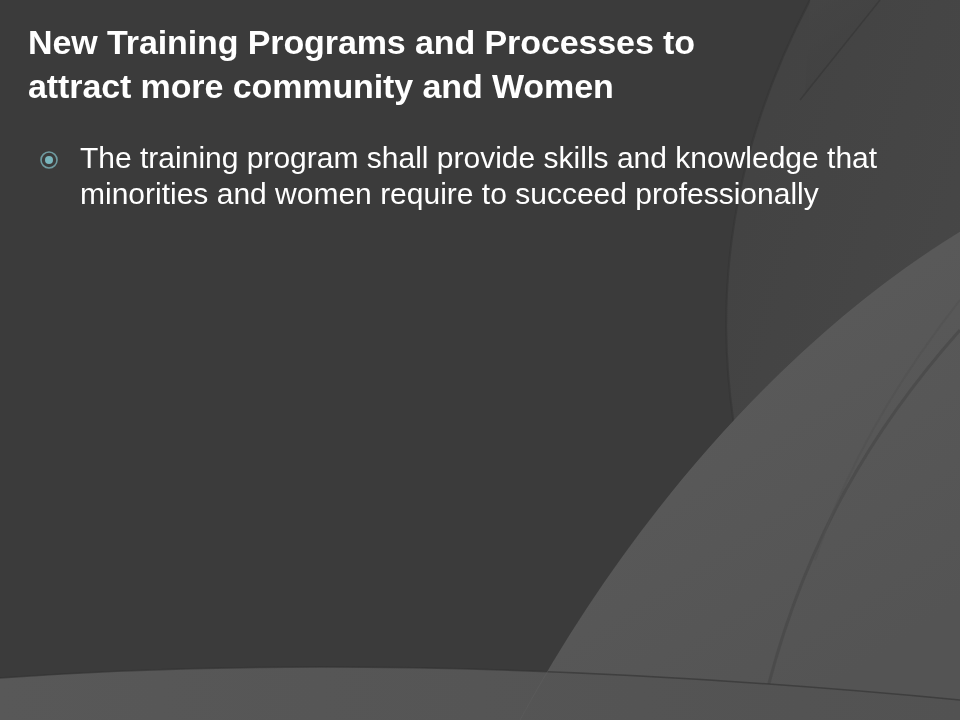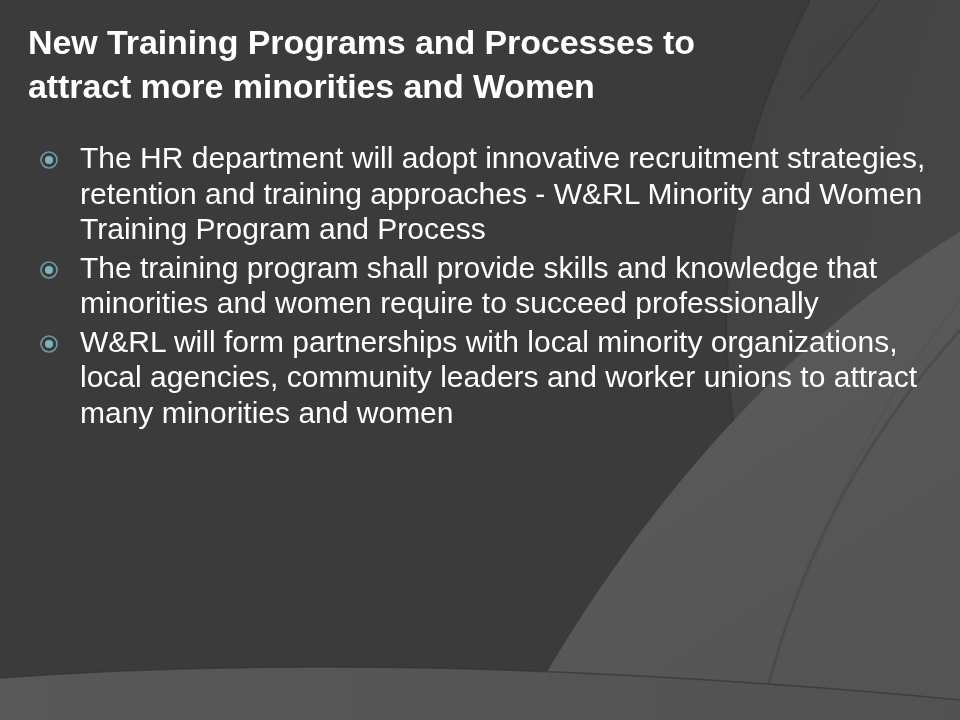--- a/index.html
+++ b/index.html
@@ -125,50 +125,32 @@
       <path d="M0,678 C250,660 560,662 960,700 L960,720 L0,720 Z" fill="url(#gradBand)"></path>
       <path d="M0,678 C250,660 560,662 960,700" fill="none" stroke="#303030" stroke-width="1.5" opacity="0.6"></path>
 
       <path d="M960,232 C800,330 640,500 520,720" fill="none" stroke="#646464" stroke-width="1" opacity="0.35"></path>
     </svg>
   </div>
 
   <div class="content">
 
     <h1 class="slide-title">New Training Programs and Processes to
-attract more minorities and Women</h1>
+attract more community and Women</h1>
 
     <ul class="bullet-list">
 
-      <li class="bullet-item">
-        <span class="bullet-glyph">
-          <svg width="18" height="18" viewBox="0 0 18 18" xmlns="http://www.w3.org/2000/svg">
-            <circle cx="9" cy="9" r="8" fill="none" stroke="#6f9ba0" stroke-width="1.6"></circle>
-            <circle cx="9" cy="9" r="4" fill="#79b6bd"></circle>
-          </svg>
-        </span>
-        <span class="bullet-text">The HR department will adopt innovative recruitment strategies, retention and training approaches  - W&amp;RL Minority and Women Training Program and Process</span>
-      </li>
 
 
       <li class="bullet-item">
         <span class="bullet-glyph">
           <svg width="18" height="18" viewBox="0 0 18 18" xmlns="http://www.w3.org/2000/svg">
             <circle cx="9" cy="9" r="8" fill="none" stroke="#6f9ba0" stroke-width="1.6"></circle>
             <circle cx="9" cy="9" r="4" fill="#79b6bd"></circle>
           </svg>
         </span>
         <span class="bullet-text">The training program shall provide skills and knowledge that minorities and women require to succeed professionally</span>
       </li>
 
-      <li class="bullet-item">
-        <span class="bullet-glyph">
-          <svg width="18" height="18" viewBox="0 0 18 18" xmlns="http://www.w3.org/2000/svg">
-            <circle cx="9" cy="9" r="8" fill="none" stroke="#6f9ba0" stroke-width="1.6"></circle>
-            <circle cx="9" cy="9" r="4" fill="#79b6bd"></circle>
-          </svg>
-        </span>
-        <span class="bullet-text">W&amp;RL will form partnerships with local minority organizations, local agencies, community leaders and worker unions to attract many minorities and women</span>
-      </li>
 
     </ul>
   </div>
 </div>
 
 </body></html>

